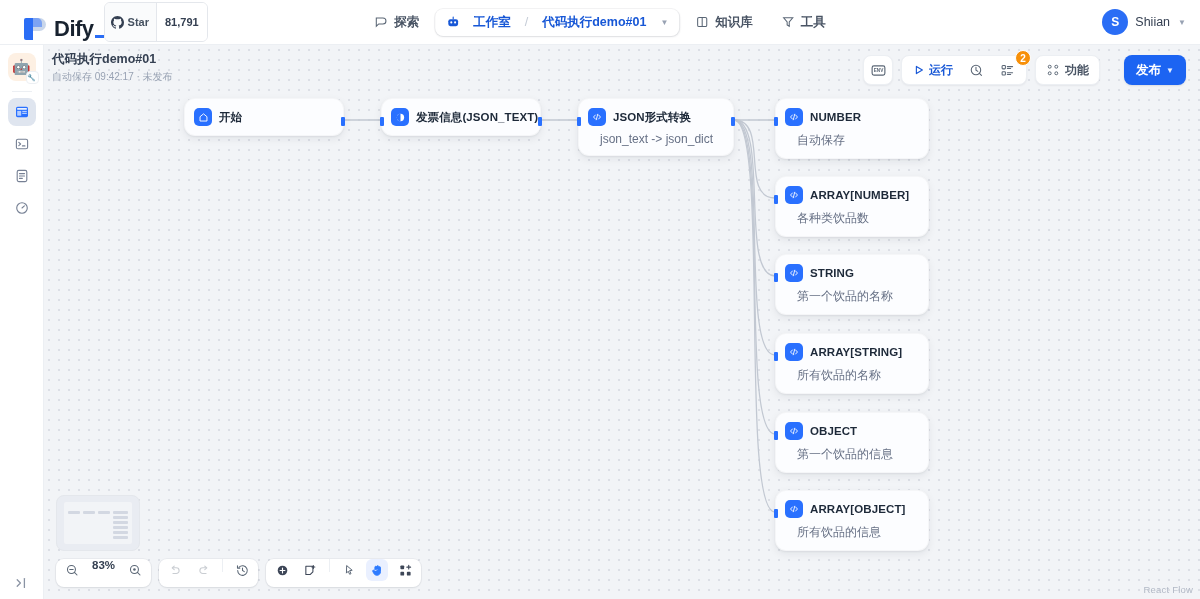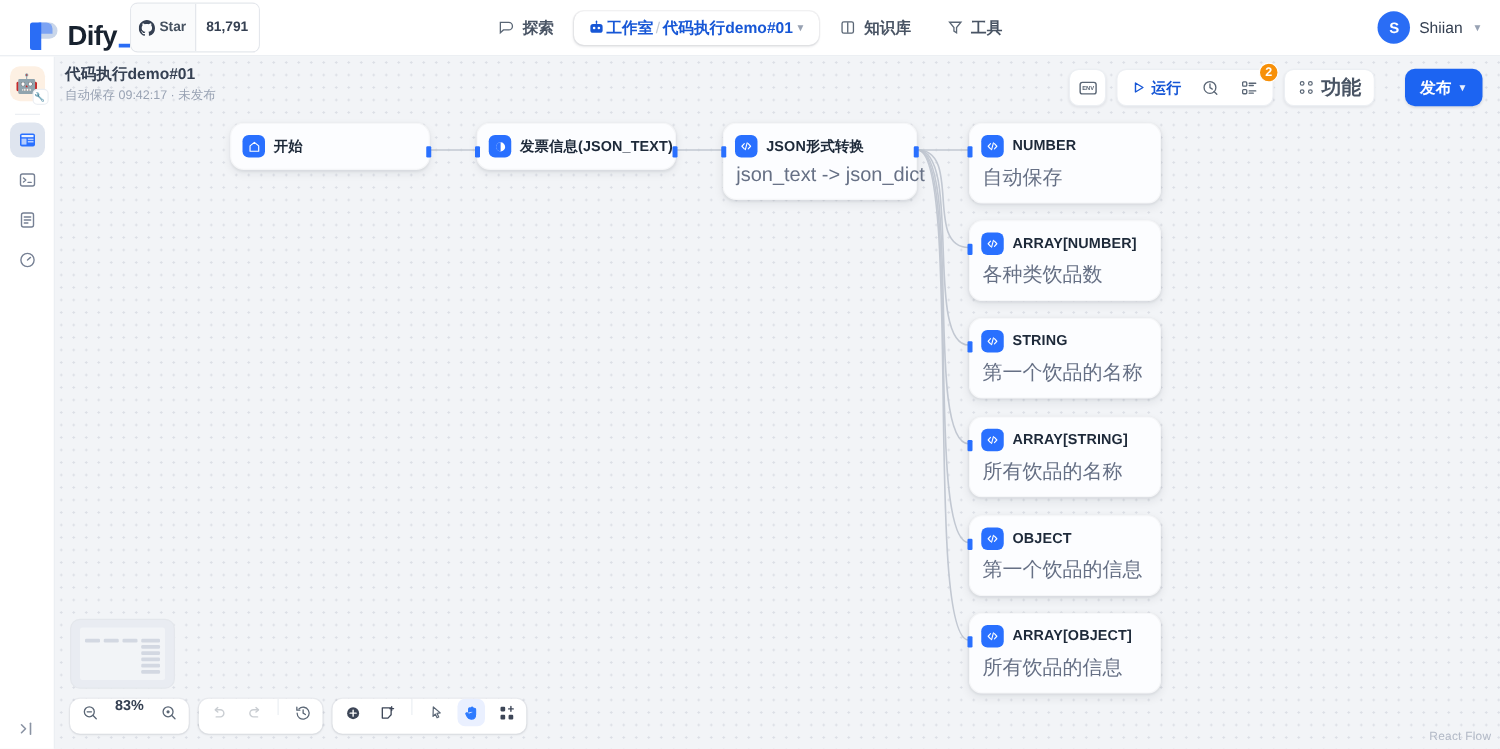--- a/index.html
+++ b/index.html
@@ -64,21 +64,21 @@
     display: flex; align-items: center; gap: 4px;
   }
   .nav-item {
     display: flex; align-items: center; gap: 6px;
     padding: 6px 12px; border-radius: 8px;
     font-size: 12.5px; color: #495464; font-weight: 600;
     cursor: pointer; white-space: nowrap;
   }
   .nav-item.pill {
     background: #ffffff; box-shadow: 0 1px 2px rgba(16,24,40,.09), 0 0 0 1px rgba(16,24,40,.05);
-    color: #1757d6; padding: 5px 11px; gap: 1px;
+    color: #1757d6; padding: 5px 11px; gap: 13px;
   }
   .nav-sep { color: #c4cbd6; font-weight: 400; margin: 0 1px; }
   .nav-crumb { color: #1757d6; font-weight: 700; }
   .caret { font-size: 8px; color: #98a2b3; margin-left: 1px; }
   .nav-ico { width: 14px; height: 14px; flex: none; }
 
   .tb-right {
     position: absolute; right: 14px; display: flex; align-items: center; gap: 7px;
     cursor: pointer;
   }
@@ -160,21 +160,21 @@
     position: absolute; top: -6px; right: -5px;
     min-width: 16px; height: 16px; padding: 0 4px; border-radius: 8px;
     background: #f79009; color: #fff; font-size: 10px; font-weight: 700;
     display: flex; align-items: center; justify-content: center;
     border: 1.5px solid #fff;
   }
   .btn-feat {
     height: 30px; border-radius: 8px; background: #fff;
     border: 1px solid #eceff3; box-shadow: 0 1px 2px rgba(16,24,40,.06);
     display: flex; align-items: center; gap: 5px; padding: 0 10px;
-    font-size: 16px; color: #495464; font-weight: 600; cursor: pointer;
+    font-size: 12px; color: #495464; font-weight: 600; cursor: pointer;
   }
   .btn-pub {
     height: 30px; border-radius: 8px; background: #1c64f2; color: #fff;
     display: flex; align-items: center; gap: 5px; padding: 0 12px;
     font-size: 12.5px; font-weight: 700; cursor: pointer;
     box-shadow: 0 1px 2px rgba(16,24,40,.1);
     margin-left: 16px;
   }
 
   
@@ -191,21 +191,21 @@
     width: 18px; height: 18px; border-radius: 5px;
     display: flex; align-items: center; justify-content: center; flex: none;
     color: #fff;
   }
   .ico-code { background: #2970ff; }
   .node-title {
     font-size: 11.5px; font-weight: 700; color: #1d2939;
     letter-spacing: .1px; white-space: nowrap;
   }
   .node-desc {
-    font-size: 16px; color: #667085; margin-top: 6px; margin-left: 1px;
+    font-size: 12px; color: #667085; margin-top: 6px; margin-left: 12px;
     white-space: nowrap;
   }
   .port {
     position: absolute; width: 4px; height: 9px; border-radius: 1px;
     background: #2970ff; top: 18px;
   }
   .port.in { left: -2px; }
   .port.out { right: -2px; }
 
   

